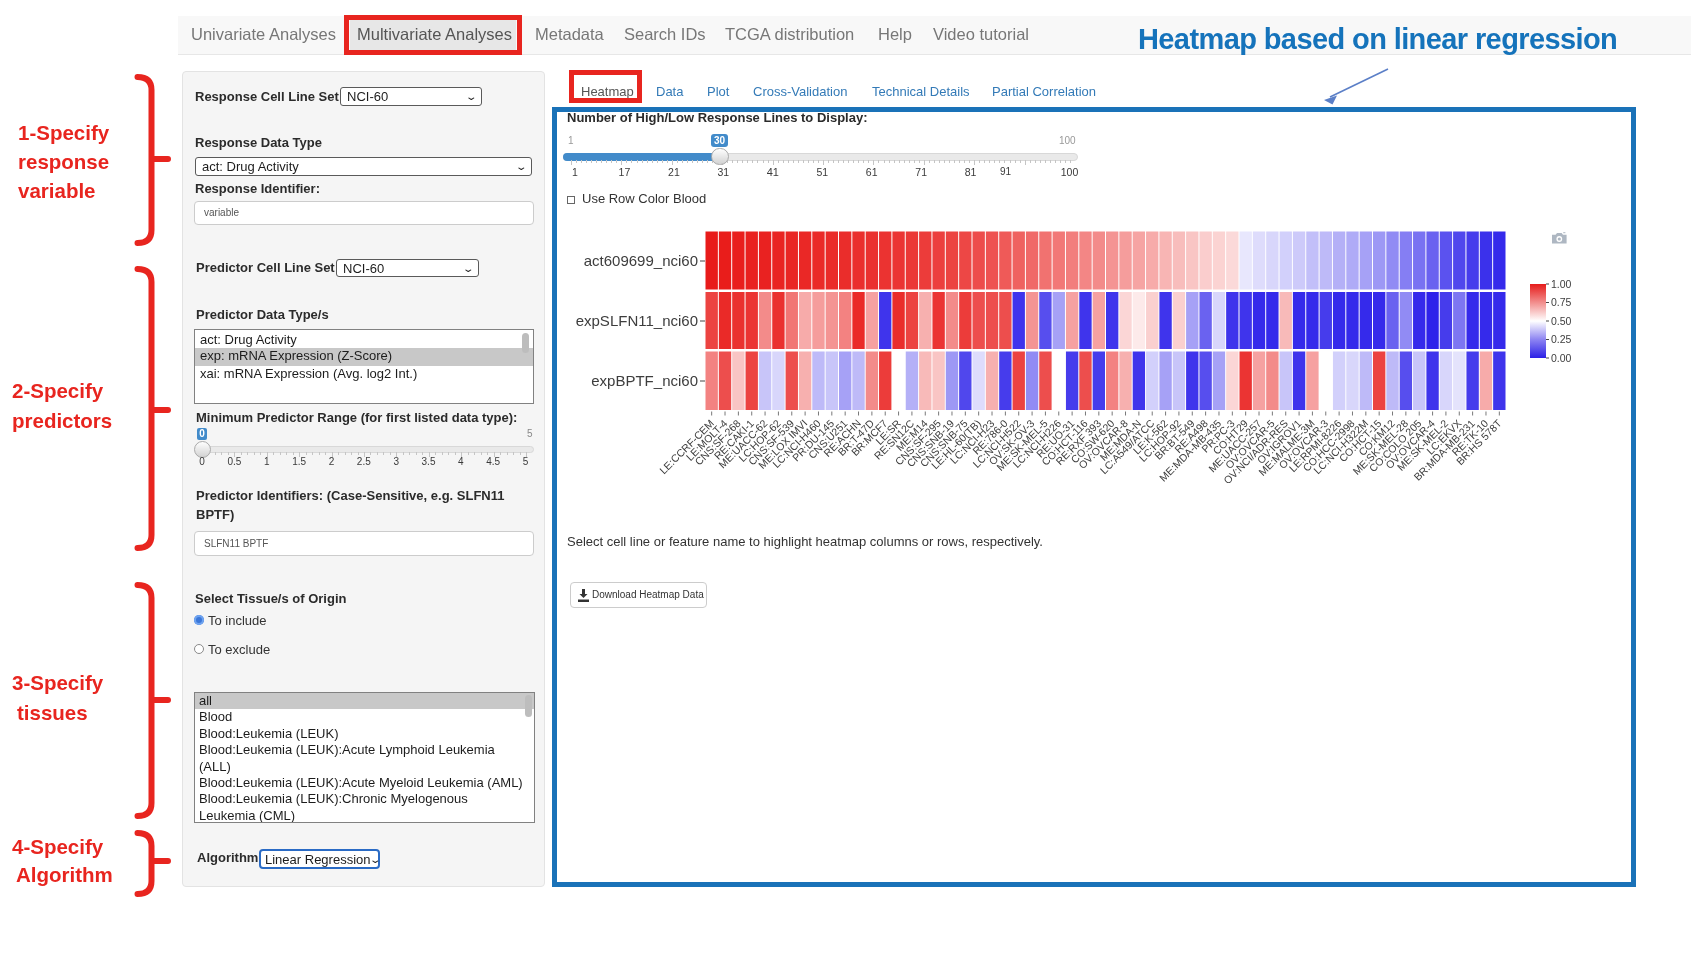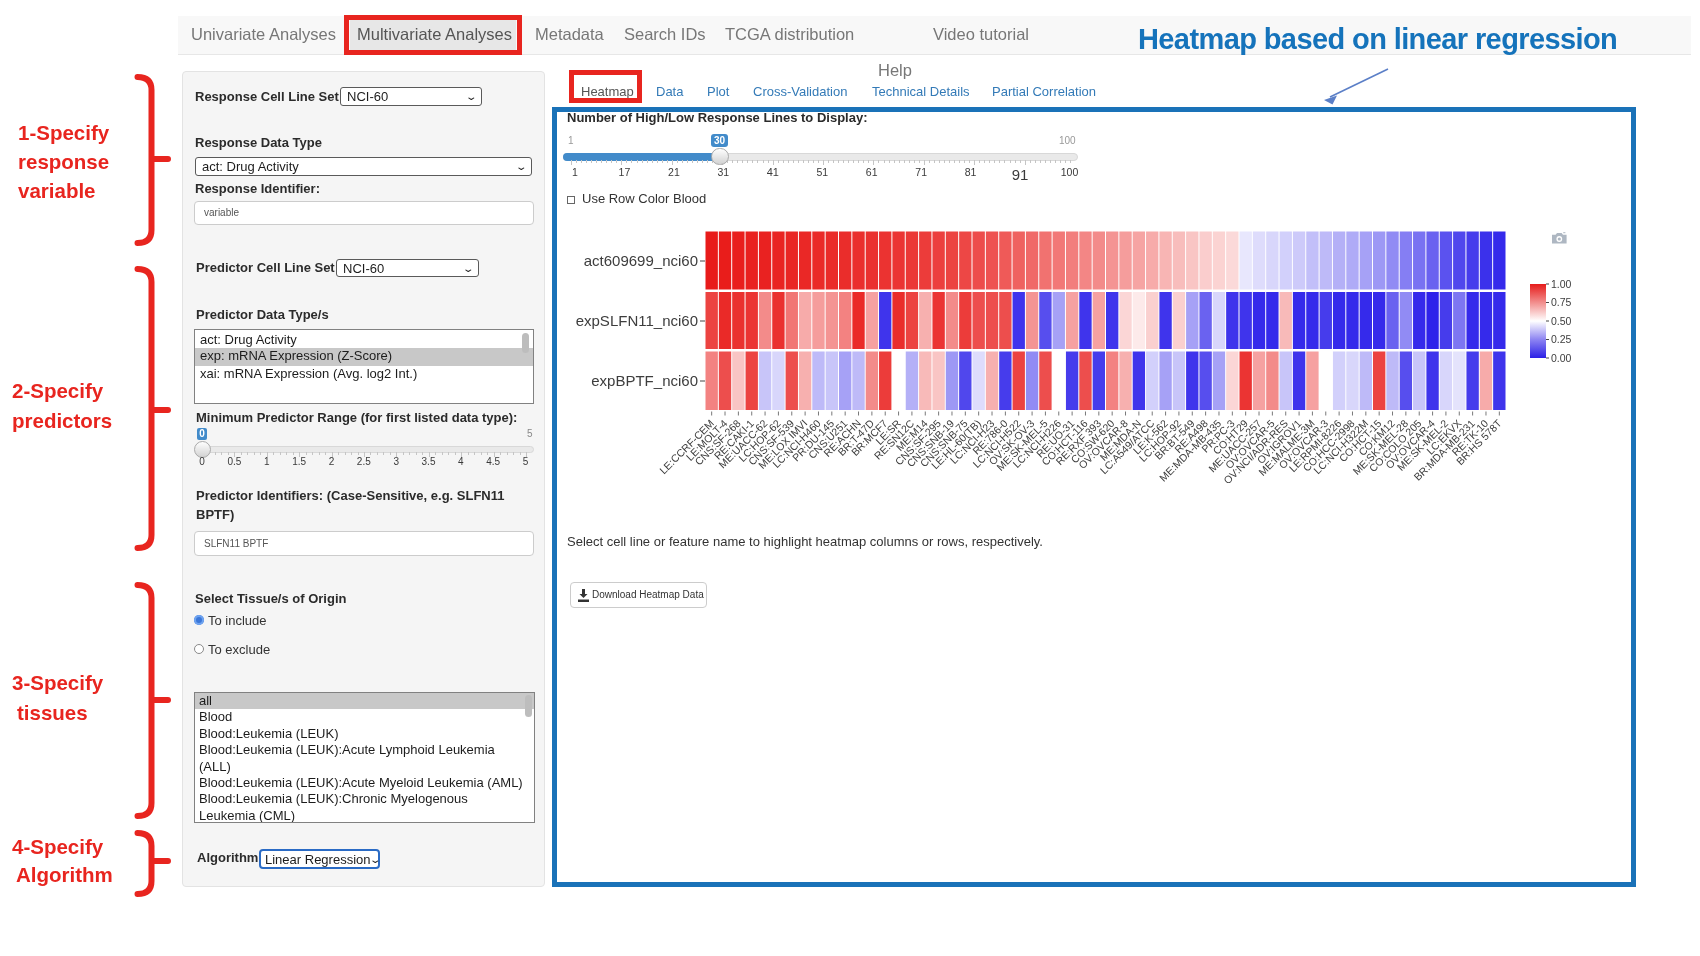--- a/index.html
+++ b/index.html
@@ -13,21 +13,21 @@
 </style></head>
 <body>
 
 <div class="abs" style="left:178px;top:16px;width:1513px;height:39px;background:#f8f8f8;border-bottom:1px solid #e7e7e7;"></div>
 <div class="abs" style="left:350px;top:20px;width:166px;height:30px;background:#e7e7e7;"></div>
 <div class="nv" style="left:191px;">Univariate Analyses</div>
 <div class="nv" style="left:357px;color:#555;">Multivariate Analyses</div>
 <div class="nv" style="left:535px;">Metadata</div>
 <div class="nv" style="left:624px;">Search IDs</div>
 <div class="nv" style="left:725px;">TCGA distribution</div>
-<div class="nv" style="left:878px;margin-top:36px;">Help</div>
+<div class="nv" style="left:878px;">Help</div>
 <div class="nv" style="left:933px;">Video tutorial</div>
 <div class="abs" style="left:344px;top:15px;width:178px;height:40px;border:5px solid #e8251f;"></div>
 <div class="abs" style="left:1138px;top:23px;font-size:29px;font-weight:bold;letter-spacing:-0.6px;color:#1573bb;white-space:nowrap;">Heatmap based on linear regression</div>
 
 <div class="abs" style="left:182px;top:71px;width:363px;height:816px;background:#f5f5f5;border:1px solid #e3e3e3;border-radius:4px;"></div>
 <div class="abs lbl" style="left:195px;top:89px;">Response Cell Line Set</div>
 <div class="abs sel" style="left:340px;top:87px;width:142px;height:19px;">NCI-60<span class="chev">⌄</span></div>
 <div class="abs lbl" style="left:195px;top:135px;">Response Data Type</div>
 <div class="abs sel" style="left:195px;top:157px;width:337px;height:19px;">act: Drug Activity<span class="chev">⌄</span></div>
 <div class="abs lbl" style="left:195px;top:181px;">Response Identifier:</div>
@@ -258,21 +258,21 @@
 <div id="tlabels1" class="abs" style="left:0;top:0;">
     <div style="position:absolute;left:555px;top:166px;width:40px;text-align:center;font-size:10.5px;color:#3a3a3a;">1</div>
     <div style="position:absolute;left:604.45px;top:166px;width:40px;text-align:center;font-size:10.5px;color:#3a3a3a;">17</div>
     <div style="position:absolute;left:653.9px;top:166px;width:40px;text-align:center;font-size:10.5px;color:#3a3a3a;">21</div>
     <div style="position:absolute;left:703.35px;top:166px;width:40px;text-align:center;font-size:10.5px;color:#3a3a3a;">31</div>
     <div style="position:absolute;left:752.8px;top:166px;width:40px;text-align:center;font-size:11px;color:#3a3a3a;">41</div>
     <div style="position:absolute;left:802.25px;top:166px;width:40px;text-align:center;font-size:10.5px;color:#3a3a3a;">51</div>
     <div style="position:absolute;left:851.7px;top:166px;width:40px;text-align:center;font-size:10.5px;color:#3a3a3a;">61</div>
     <div style="position:absolute;left:901.1500000000001px;top:166px;width:40px;text-align:center;font-size:10.5px;color:#3a3a3a;">71</div>
     <div style="position:absolute;left:950.6px;top:166px;width:40px;text-align:center;font-size:10.5px;color:#3a3a3a;">81</div>
-    <div style="position:absolute;left:1000.05px;top:166px;width:40px;text-align:center;font-size:15px;color:#3a3a3a;">91</div>
+    <div style="position:absolute;left:1000.05px;top:166px;width:40px;font-size:10px;color:#3a3a3a;">91</div>
     <div style="position:absolute;left:1049.5px;top:166px;width:40px;text-align:center;font-size:10.5px;color:#3a3a3a;">100</div>
   </div>
 
 <div class="abs" style="left:567px;top:196px;width:8px;height:8px;border:1px solid #666;background:#fff;"></div>
 <div class="abs" style="left:582px;top:190.5px;font-size:13px;color:#333;">Use Row Color Blood</div>
 
 <div class="abs" style="left:567px;top:533.5px;font-size:13px;color:#333;">Select cell line or feature name to highlight heatmap columns or rows, respectively.</div>
 
 <div class="abs" style="left:570px;top:582px;width:137px;height:26px;border:1px solid #ccc;border-radius:4px;background:#fff;"></div>
 <div class="abs" style="left:578px;top:588px;"><svg width="11" height="13" viewBox="0 0 11 13">

